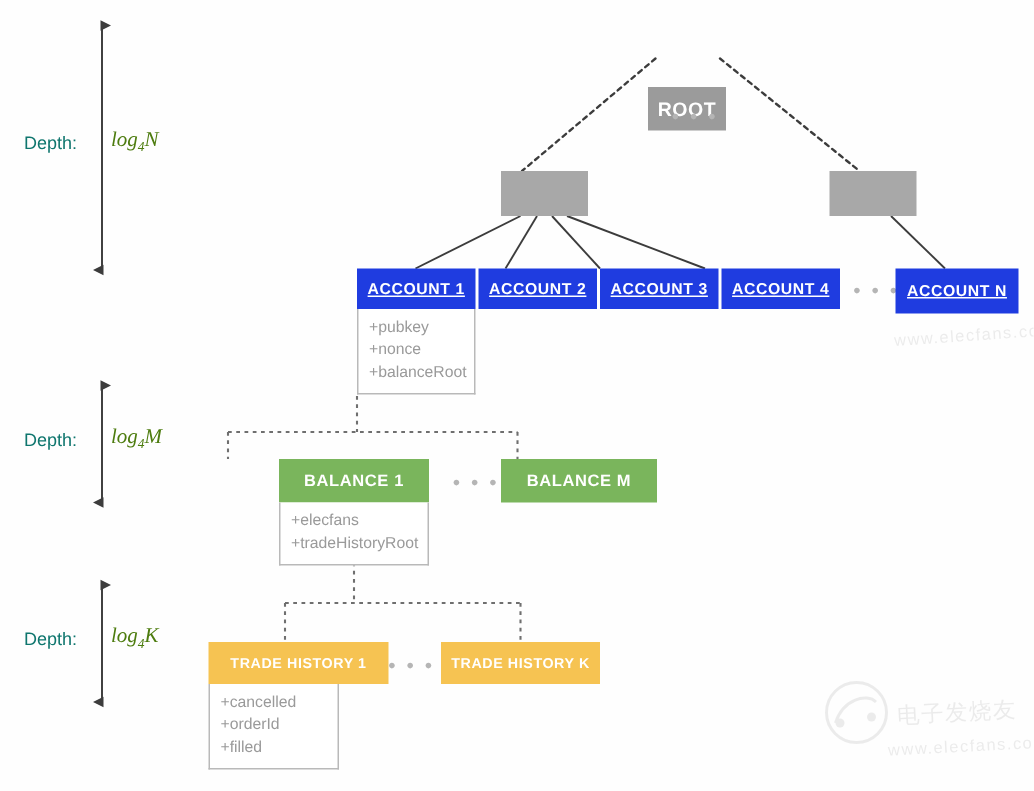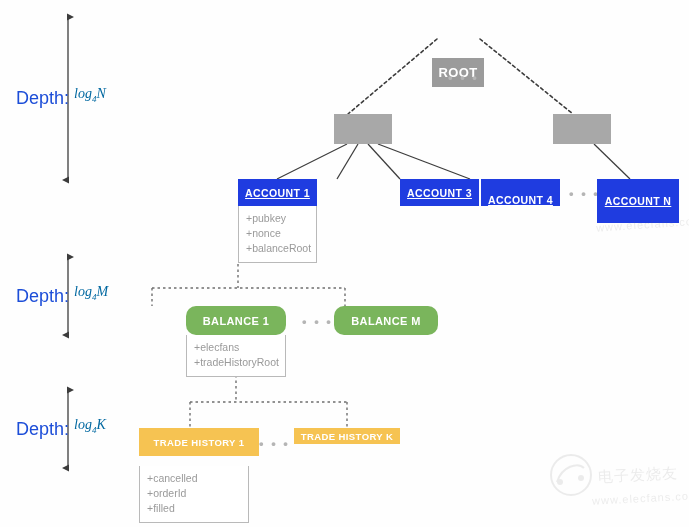--- a/index.html
+++ b/index.html
@@ -50,21 +50,20 @@
     background: #a8a8a8;
   }
   .node.acct {
     background: #1f3ce0;
     font-size: 10.5px;
     text-decoration: underline;
   }
   .node.bal {
     background: #7ab55c;
     font-size: 11px;
-    border-radius: 10px;
   }
   .node.trade {
     background: #f6c352;
     font-size: 9.5px;
   }
   
   .attrbox {
     position: absolute;
     box-sizing: border-box;
     background: #ffffff;
@@ -82,27 +81,27 @@
     position: absolute;
     color: #b5b5b5;
     font-size: 13px;
     letter-spacing: 2px;
     font-weight: bold;
     user-select: none;
   }
   
   .depth-label {
     position: absolute;
-    color: #1d4ed8;
-    font-size: 18px;
+    color: #0f766e;
+    font-size: 12px;
     white-space: nowrap;
   }
   .depth-expr {
     position: absolute;
-    color: #0369a1;
+    color: #4d7c0f;
     font-family: "Liberation Serif", serif;
     font-style: italic;
     font-size: 14px;
     white-space: nowrap;
   }
   .depth-expr sub {
     font-size: 9px;
     font-style: italic;
   }
   .depth-expr .var {
@@ -207,28 +206,31 @@
   <div class="node mid" style="left:334px; top:114px; width:58px; height:30px;">
     <span></span>
   </div>
   <div class="node mid" style="left:553px; top:114px; width:58px; height:30px;">
     <span></span>
   </div>
 
   <div class="node acct" style="left:238px; top:179px; width:79px; height:27px;">
     <span>ACCOUNT 1</span>
   </div>
+  <div class="node acct" style="left:319px; top:179px; width:79px; height:27px;">
+    <span>ACCOUNT 2</span>
+  </div>
   <div class="node acct" style="left:400px; top:179px; width:79px; height:27px;">
     <span>ACCOUNT 3</span>
   </div>
-  <div class="node acct" style="left:481px; top:179px; width:79px; height:27px;align-items:flex-end;">
+  <div class="node acct" style="left:481px; top:179px; width:79px; height:27px;">
     <span>ACCOUNT 4</span>
   </div>
   <div class="dots" style="left:569px; top:186px;">• • •</div>
-  <div class="node acct" style="left:597px; top:179px; width:82px; height:44px;">
+  <div class="node acct" style="left:597px; top:179px; width:82px; height:30px;">
     <span>ACCOUNT N</span>
   </div>
 
   <div class="attrbox" style="left:238px; top:206px; width:79px;">
     <div>+pubkey</div>
     <div>+nonce</div>
     <div>+balanceRoot</div>
   </div>
 
   <div class="node bal" style="left:186px; top:306px; width:100px; height:29px;">
@@ -241,25 +243,25 @@
 
   <div class="attrbox" style="left:186px; top:335px; width:100px;">
     <div>+elecfans</div>
     <div>+tradeHistoryRoot</div>
   </div>
 
   <div class="node trade" style="left:139px; top:428px; width:120px; height:28px;">
     <span>TRADE HISTORY 1</span>
   </div>
   <div class="dots" style="left:259px; top:436px;">• • •</div>
-  <div class="node trade" style="left:294px; top:428px; width:106px; height:16px;">
+  <div class="node trade" style="left:294px; top:428px; width:106px; height:28px;">
     <span>TRADE HISTORY K</span>
   </div>
 
-  <div class="attrbox" style="left:139px; top:456px; width:110px;margin-top:10px;">
+  <div class="attrbox" style="left:139px; top:456px; width:87px;">
     <div>+cancelled</div>
     <div>+orderId</div>
     <div>+filled</div>
   </div>
 
   <div class="watermark wm-url" style="left:596px; top:218px; transform:rotate(-4deg);">www.elecfans.com</div>
 
   <div class="watermark" style="left:548px; top:452px;">
     <svg width="46" height="46" viewBox="0 0 46 46">
       <circle cx="23" cy="23" r="20" fill="none" stroke="#6a6a6a" stroke-width="2"></circle>

